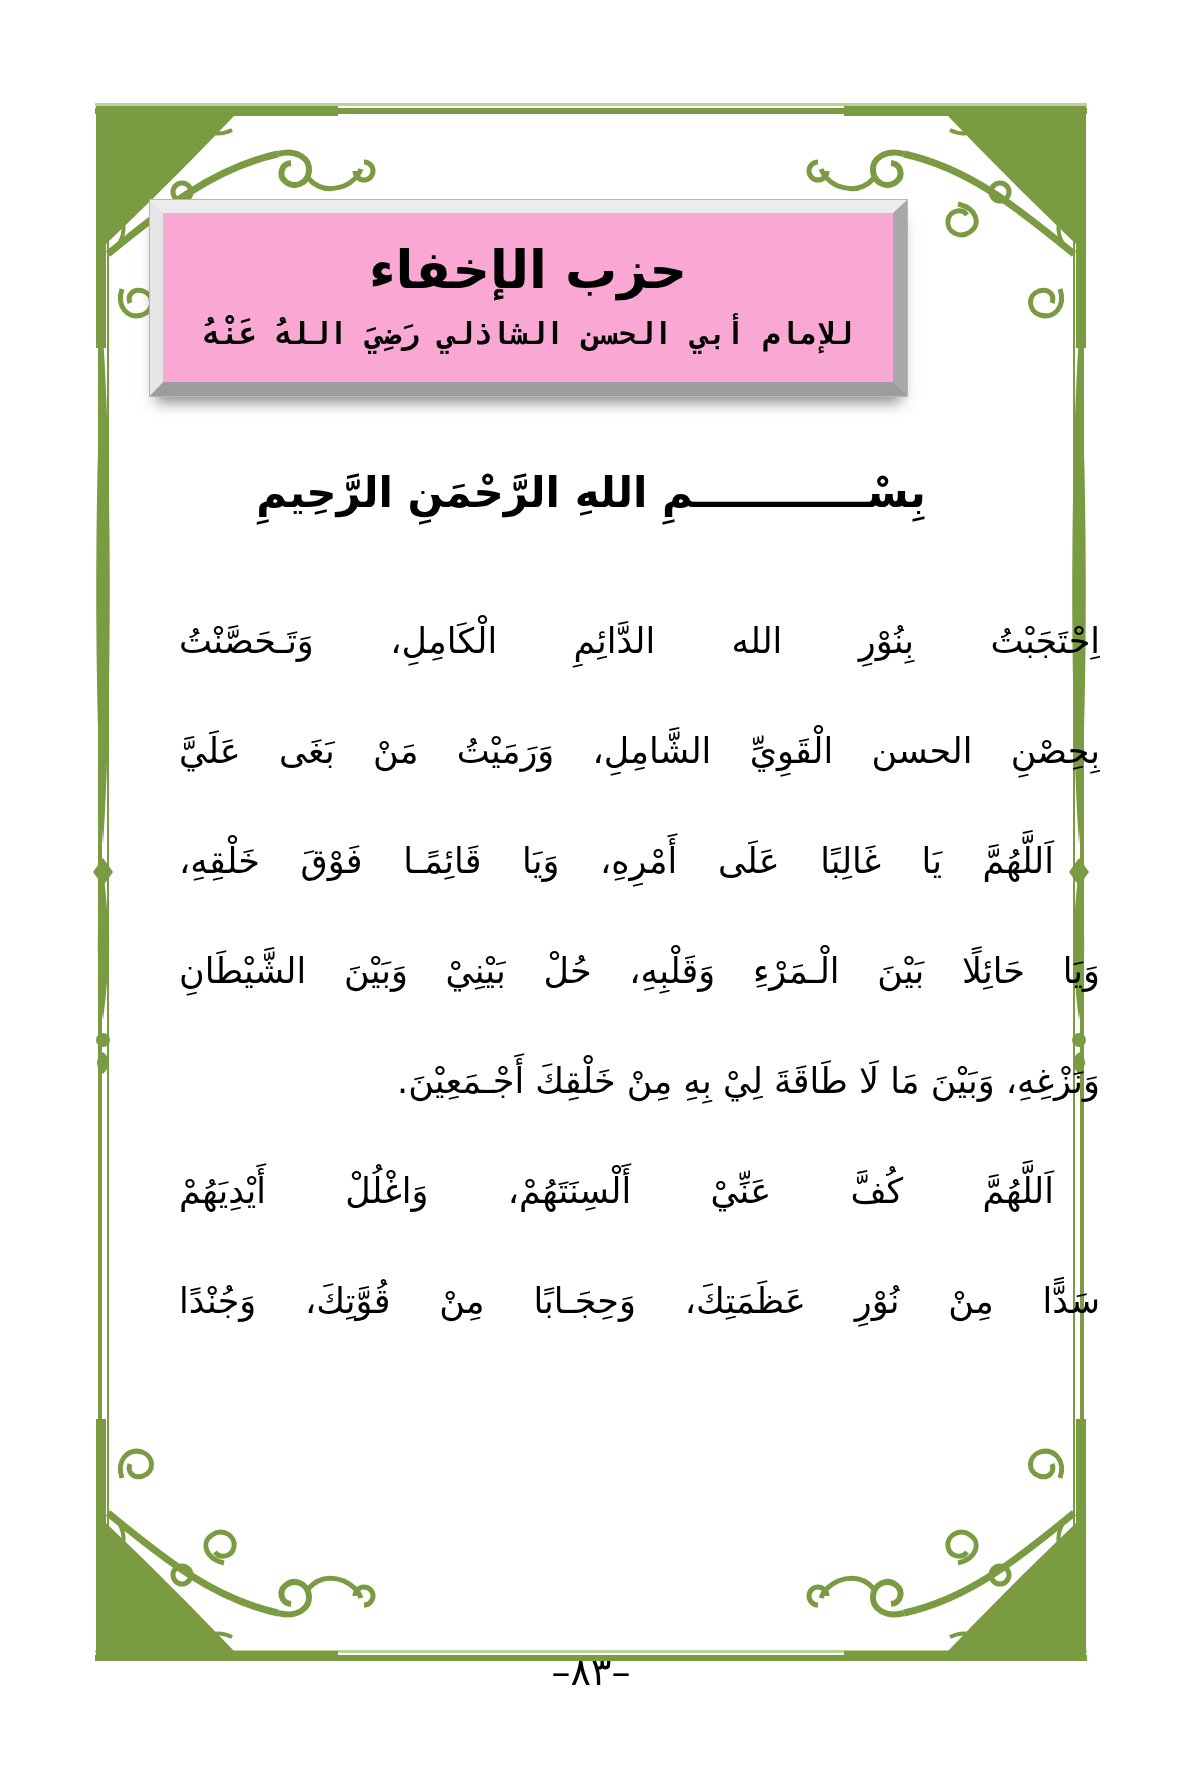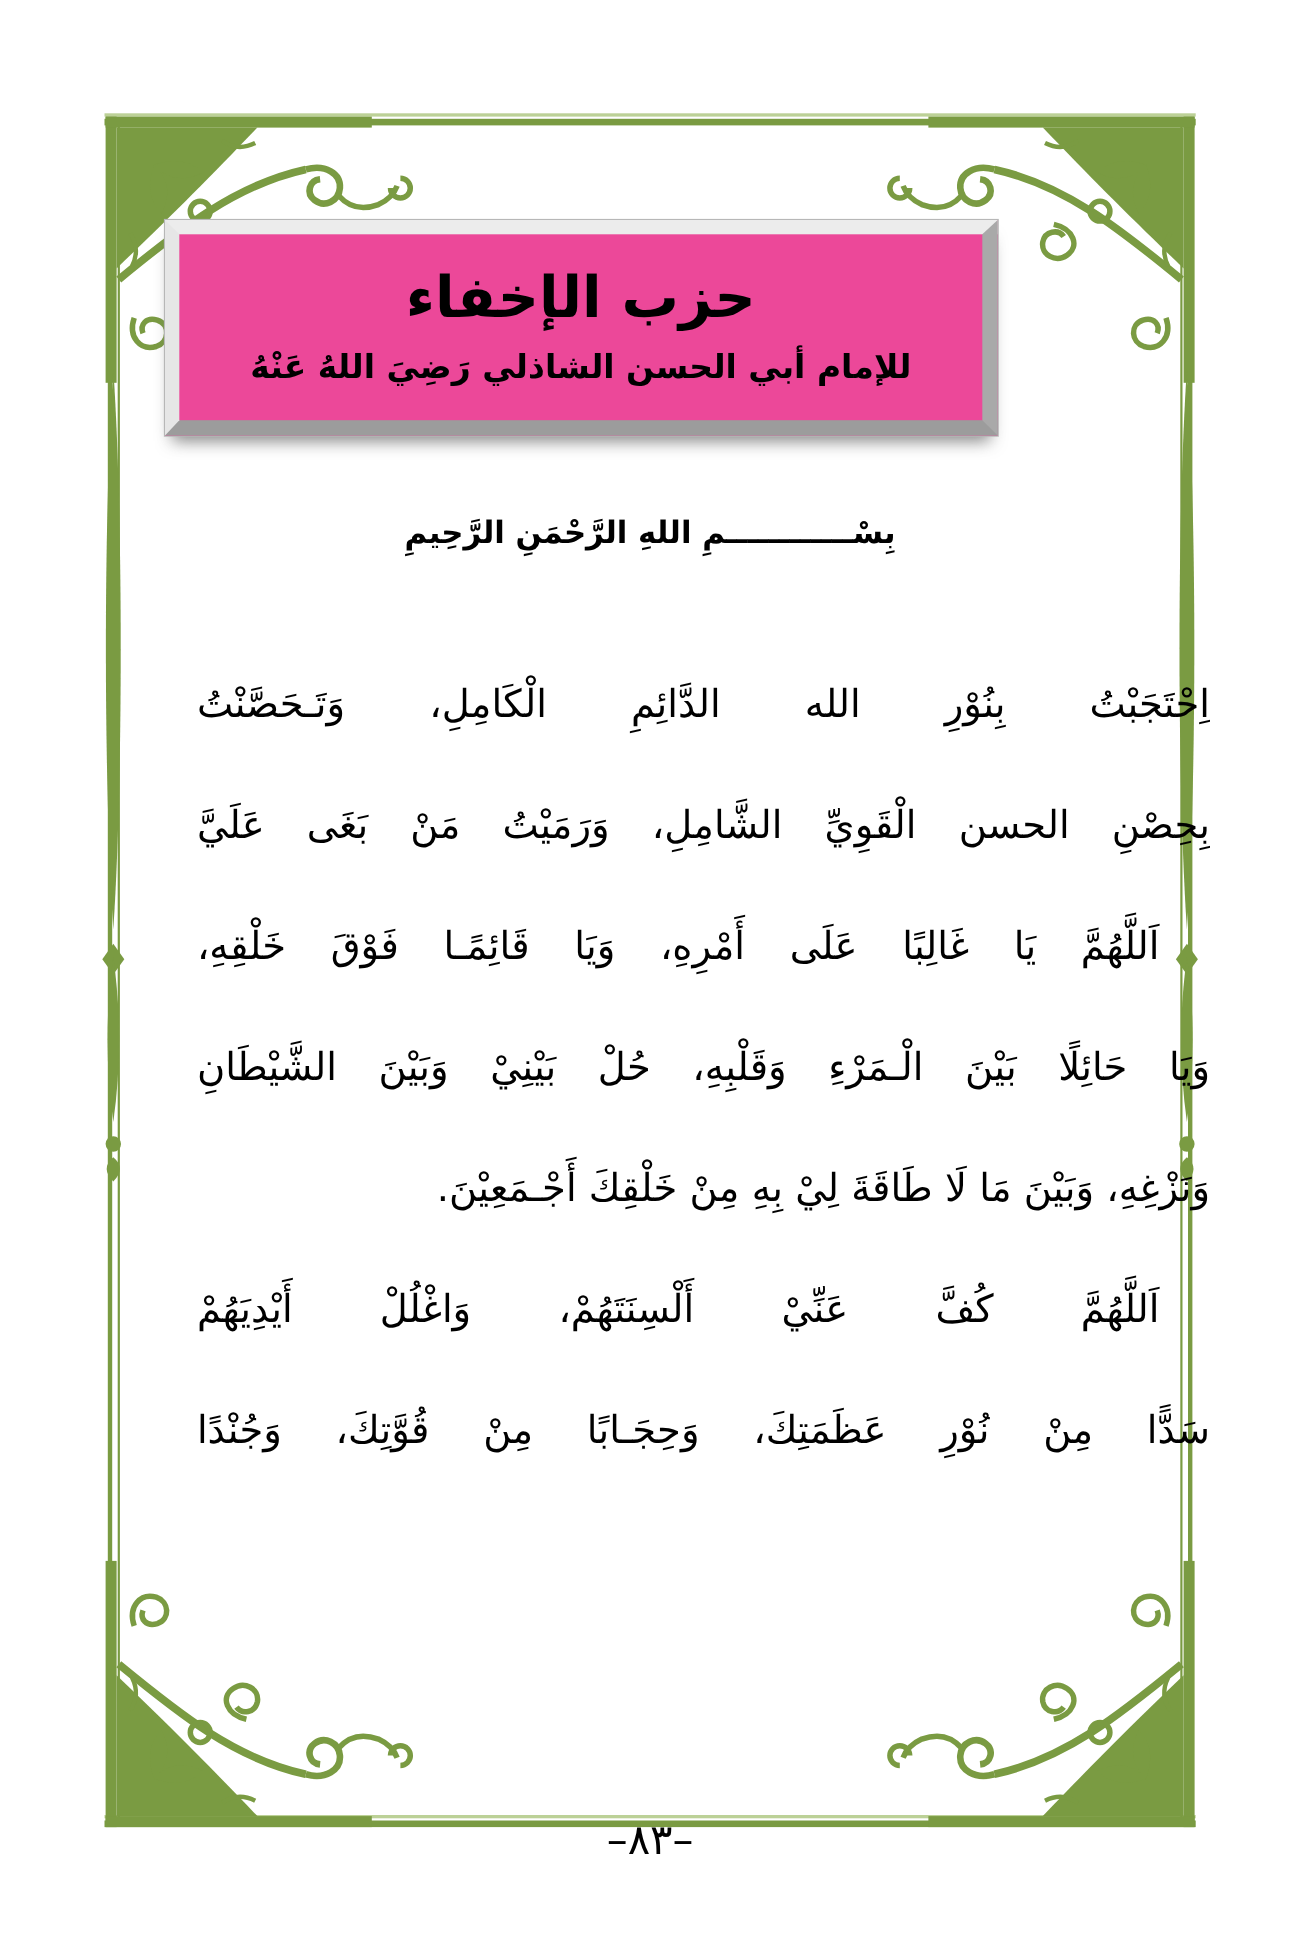--- a/index.html
+++ b/index.html
@@ -5,33 +5,33 @@
   html,body{margin:0;padding:0;}
   body{
     width:1182px;height:1773px;position:relative;background:#ffffff;
     font-family:"DejaVu Sans", sans-serif;color:#000;overflow:hidden;
   }
   .frame-svg{position:absolute;top:0;left:0;width:1182px;height:1773px;pointer-events:none;}
 
   
   .title-box{
     position:absolute;left:150px;top:200px;width:757px;height:196px;box-sizing:border-box;
-    background:#ec4899;
+    background:#f9a8d4;
     border-style:solid;border-width:13px 14px 14px 13px;
     border-color:#ececec #a9a9a9 #9c9c9c #e6e6e6;
     box-shadow:0 0 0 1px #b7b7b7, 0 12px 14px -6px rgba(110,110,110,0.85);
     display:flex;flex-direction:column;align-items:center;justify-content:center;
     text-align:center;direction:rtl;
   }
   .title-main{font-size:52px;font-weight:bold;line-height:1.1;letter-spacing:1px;}
-  .title-sub{font-size:30px;font-weight:bold;margin-top:16px;}
+  .title-sub{font-size:30px;font-weight:bold;margin-top:16px;font-family:Liberation Mono, monospace;}
 
   .basmala{
     position:absolute;top:468px;left:0;width:100%;text-align:center;direction:rtl;
-    font-size:28px;font-weight:bold;
+    font-size:42px;font-weight:bold;
   }
 
   .body-text{
     position:absolute;top:586px;left:131px;width:921px;direction:rtl;
     font-size:35px;line-height:110px;margin-left:48px;
   }
   .line{height:110px;overflow:hidden;}
   .just{text-align:justify;text-align-last:justify;}
   .endline{text-align:right;text-align-last:right;}
   .indent{text-indent:46px;}

